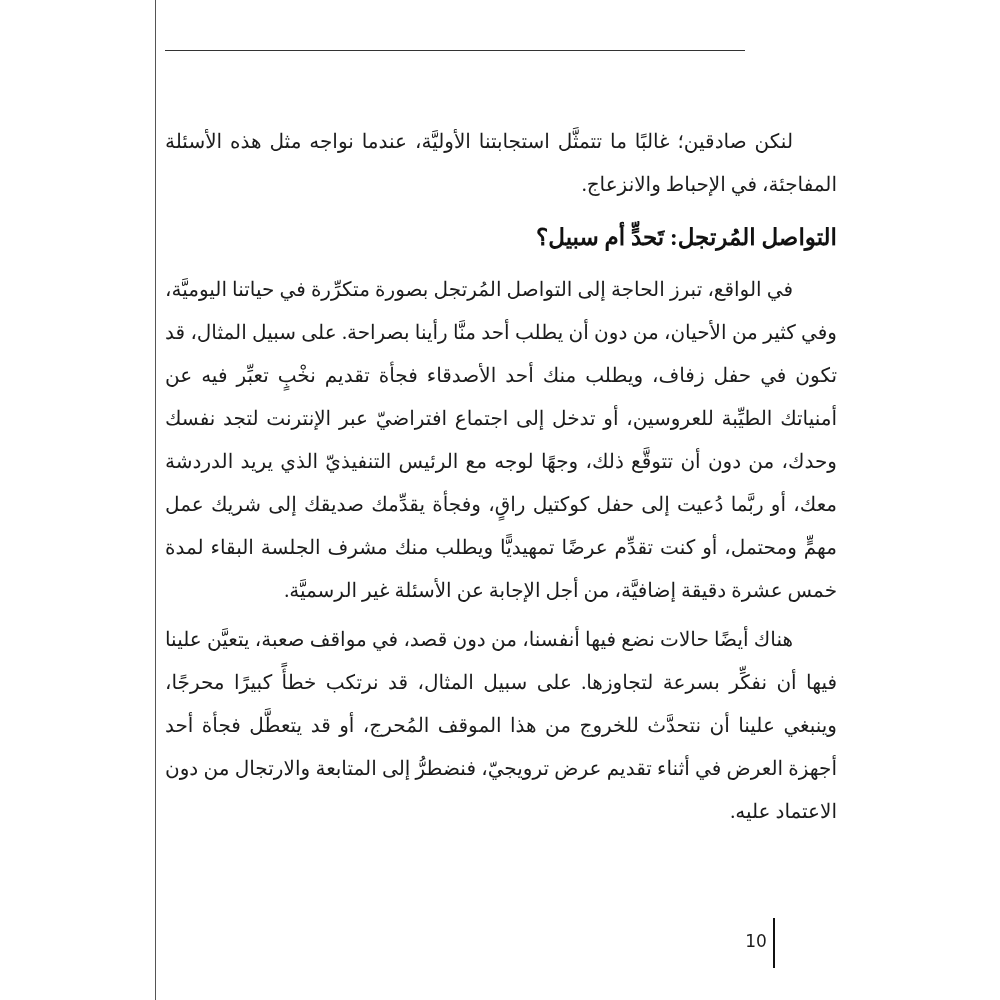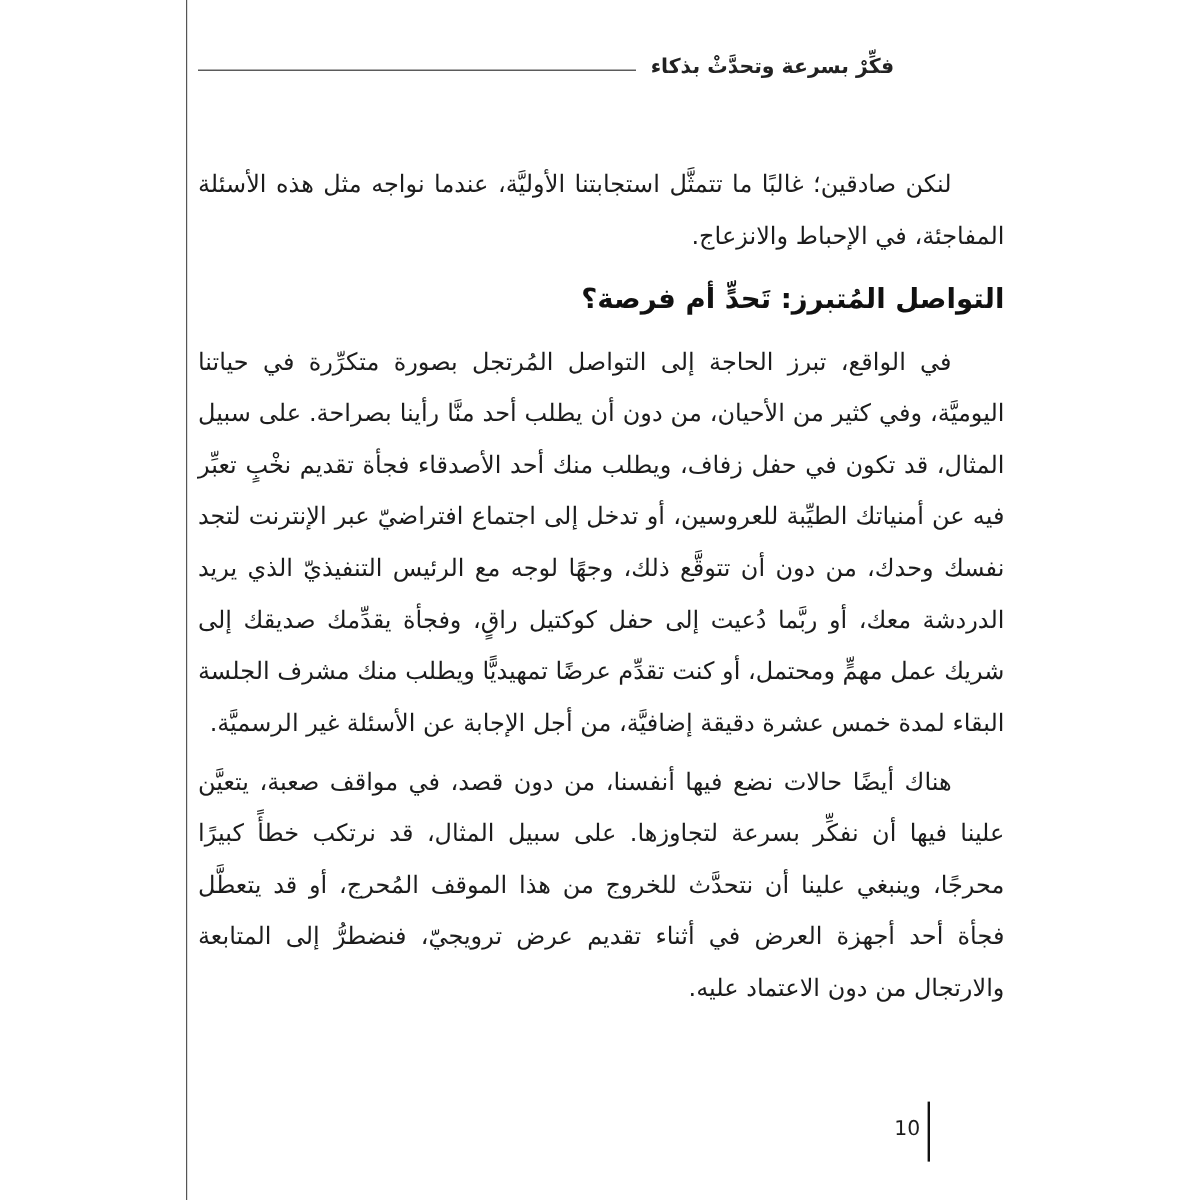--- a/index.html
+++ b/index.html
@@ -48,27 +48,28 @@
   }
   .header-rule {
     flex: 1;
     height: 1px;
     background: #333;
     margin-top: 4px;
   }
   
   .body-text {
     position: absolute;
-    top: 132px;
+    top: 120px;
     right: 163px;
     left: 165px;
     text-align: justify;
     font-size: 20px;
     line-height: 43px;
     color: #1c1c1c;
+    font-family: Liberation Serif, serif;
   }
   .para {
     margin: 0 0 6px 0;
     text-indent: 44px;
   }
   .section-heading {
     font-size: 23px;
     font-weight: bold;
     color: #111;
     margin: 14px 0 12px 0;
@@ -96,28 +97,27 @@
   }
 </style>
 </head>
 <body>
 
 <div class="page">
 
   <div class="left-rule"></div>
 
   <div class="header">
-    <span class="header-title">فكِّرْ بسرعة وتحدَّثْ بذكاء</span>
     <span class="header-rule"></span>
   </div>
 
   <div class="body-text">
     <p class="para">لنكن صادقين؛ غالبًا ما تتمثَّل استجابتنا الأوليَّة، عندما نواجه مثل هذه الأسئلة المفاجئة، في الإحباط والانزعاج.</p>
 
-    <h2 class="section-heading">التواصل المُتبرز: تَحدٍّ أم فرصة؟</h2>
+    <h2 class="section-heading">التواصل المُرتجل: تَحدٍّ أم سبيل؟</h2>
 
     <p class="para">في الواقع، تبرز الحاجة إلى التواصل المُرتجل بصورة متكرِّرة في حياتنا اليوميَّة، وفي كثير من الأحيان، من دون أن يطلب أحد منَّا رأينا بصراحة. على سبيل المثال، قد تكون في حفل زفاف، ويطلب منك أحد الأصدقاء فجأة تقديم نخْبٍ تعبِّر فيه عن أمنياتك الطيِّبة للعروسين، أو تدخل إلى اجتماع افتراضيّ عبر الإنترنت لتجد نفسك وحدك، من دون أن تتوقَّع ذلك، وجهًا لوجه مع الرئيس التنفيذيّ الذي يريد الدردشة معك، أو ربَّما دُعيت إلى حفل كوكتيل راقٍ، وفجأة يقدِّمك صديقك إلى شريك عمل مهمٍّ ومحتمل، أو كنت تقدِّم عرضًا تمهيديًّا ويطلب منك مشرف الجلسة البقاء لمدة خمس عشرة دقيقة إضافيَّة، من أجل الإجابة عن الأسئلة غير الرسميَّة.</p>
 
     <p class="para">هناك أيضًا حالات نضع فيها أنفسنا، من دون قصد، في مواقف صعبة، يتعيَّن علينا فيها أن نفكِّر بسرعة لتجاوزها. على سبيل المثال، قد نرتكب خطأً كبيرًا محرجًا، وينبغي علينا أن نتحدَّث للخروج من هذا الموقف المُحرج، أو قد يتعطَّل فجأة أحد أجهزة العرض في أثناء تقديم عرض ترويجيّ، فنضطرُّ إلى المتابعة والارتجال من دون الاعتماد عليه.</p>
   </div>
 
   <div class="page-number">10</div>
   <div class="page-number-rule"></div>
 
 </div>

